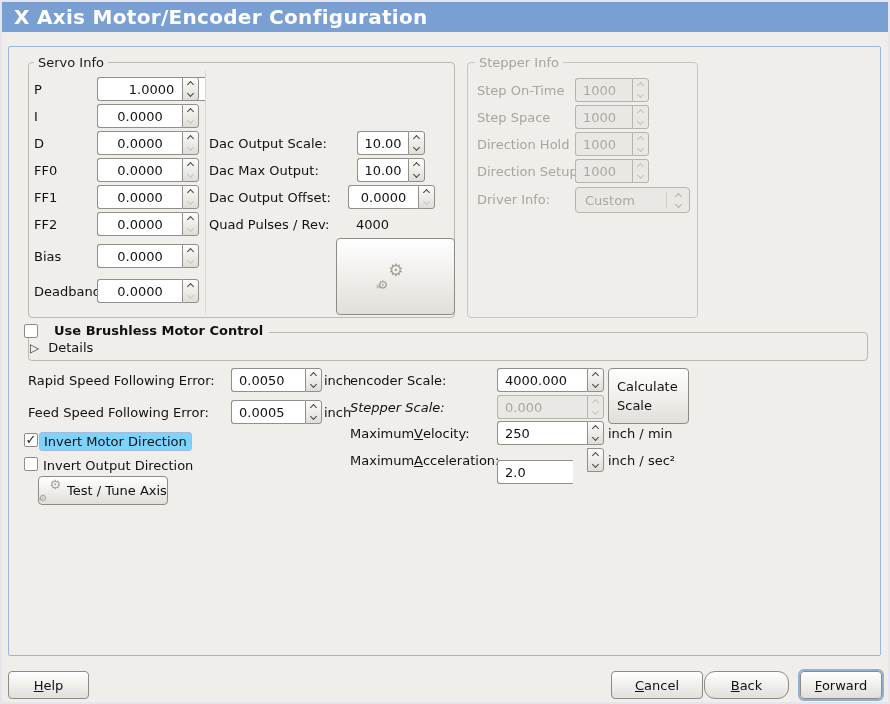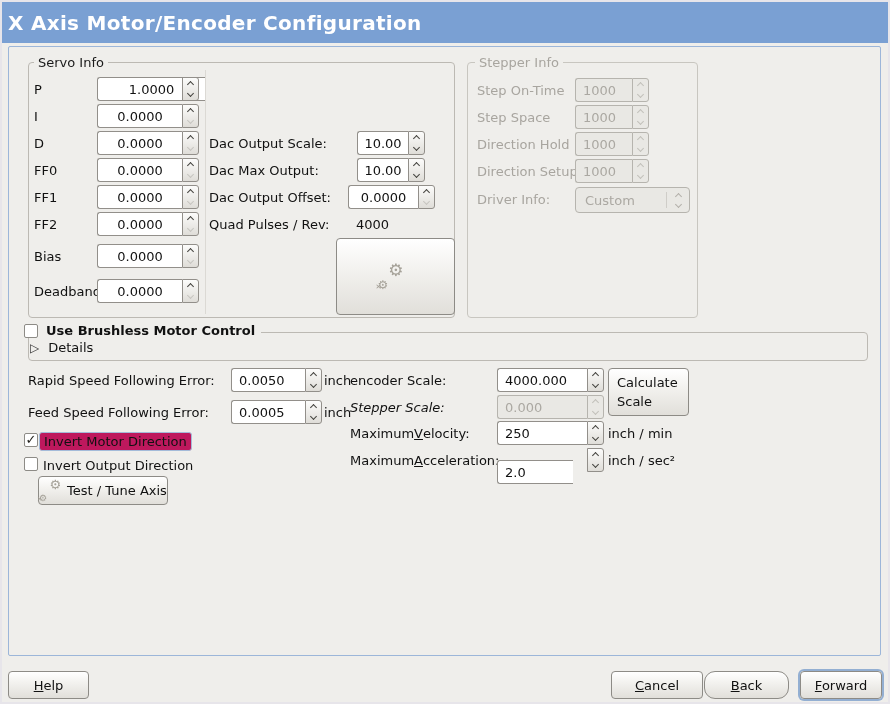--- a/index.html
+++ b/index.html
@@ -1,22 +1,22 @@
 <!DOCTYPE html>
 <html><head>
 <meta charset="utf-8">
 <style>
   * { margin:0; padding:0; box-sizing:border-box; }
   html,body { background:#d8d8d8; }
   body { font-family:"DejaVu Sans","Liberation Sans",sans-serif; }
   .window { position:relative; width:890px; height:704px; background:#EFEEEB; overflow:hidden; }
   .outer-border { position:absolute; inset:0; border:2px solid #E7E5EA; pointer-events:none; z-index:50; }
-  .titlebar { position:absolute; left:2px; top:2px; width:886px; height:41px; background:#7AA0D3;
+  .titlebar { position:absolute; left:2px; top:2px; width:886px; height:30px; background:#7AA0D3;
               color:#FFFFFF; font-size:20px; font-weight:bold; letter-spacing:.3px;
-              display:flex; align-items:center; padding-left:6px; }
+              display:flex; align-items:center; padding-left:12px; }
   .content-panel { position:absolute; left:8px; top:46px; width:873px; height:610px;
                    border:1px solid #9CB6D9; border-radius:2px; background:#EFEEEB; }
 
   .frame { position:absolute; border:1px solid #BCB9B3; border-radius:4px; }
   .frame-title { position:absolute; background:#EFEEEB; padding:0 4px; font-size:13px; color:#1a1a1a; white-space:nowrap; }
 
   .lbl { position:absolute; font-size:13px; color:#111; height:24px; display:flex; align-items:center; white-space:nowrap; }
   .dim  { color:#A8A59F !important; }
 
   .entry { position:absolute; height:24px; background:#FFFFFF; border:1px solid #928F8A; border-right:none;
@@ -48,21 +48,21 @@
   .combo .combo-text { flex:1; padding-left:9px; }
   .combo .combo-div { width:1px; height:70%; background:#CFCDC8; }
   .combo .combo-arrows { width:22px; display:flex; flex-direction:column; align-items:center; gap:3px; }
   .combo .chev { border-color:#B3B0AA; border-width:1.4px; }
 
   .gears { position:relative; width:26px; height:26px; display:inline-block; color:#A5A198; }
   .gears .g1 { position:absolute; right:0; top:-4px; font-size:17px; }
   .gears .g2 { position:absolute; left:0; bottom:-2px; font-size:12px; }
   .gears .gx { position:absolute; left:-2px; bottom:-1px; font-size:7px; }
 
-  .hl { background:#be185d; border:1px solid #A4BBD9; border-radius:3px; padding:1px 4px; }
+  .hl { background:#7dd3fc; border:1px solid #A4BBD9; border-radius:3px; padding:1px 4px; }
   .expander-arrow { font-size:12px; color:#333; }
   .mn { text-decoration:underline; }
   .sep-v { position:absolute; width:1px; background:#DBD9D4; }
   .multiline { white-space:pre-line; text-align:center; line-height:1.45; }
 </style>
 </head>
 <body>
 
 <div class="window">
   <div class="outer-border"></div>
@@ -202,21 +202,21 @@
     <span class="combo-div"></span>
     <span class="combo-arrows">
         <i class="chev up"></i>
         <i class="chev down"></i>
       </span>
   </div>
 
   <div class="frame" style="left:28px; top:332px; width:840px; height:29px;"></div>
   <div style="position:absolute; left:22px; top:323px; background:#EFEEEB; padding:0 6px 0 2px; display:flex; align-items:center; gap:8px;">
     <span class="cb" style="position:static;"></span>
-    <span style="font-size:13px; font-weight:bold; color:#111;">Use Brushless Motor Control</span>
+    <span style="font-size:13px; font-weight:bold; color:#111;margin-left:8px;">Use Brushless Motor Control</span>
   </div>
   <div style="position:absolute; left:30px; top:340px; display:flex; align-items:center; gap:9px;">
     <span class="expander-arrow">▷</span>
     <span style="font-size:13px; color:#111;">Details</span>
   </div>
 
   <div class="lbl" style="left:28px; top:368px;">Rapid Speed Following Error:</div>
   <div class="entry left" style="left:231px; top:368px; width:74px;">0.0050</div>
   <div class="spin" style="left:305px; top:368px;">
       <i class="chev up"></i>
@@ -247,21 +247,21 @@
     </span>
     <span>Test / Tune Axis</span>
   </div>
 
   <div class="lbl" style="left:350px; top:368px;">encoder Scale:</div>
   <div class="entry left" style="left:497px; top:368px; width:90px;">4000.000</div>
   <div class="spin" style="left:587px; top:368px;">
       <i class="chev up"></i>
       <i class="chev down"></i>
     </div>
-  <div class="btn" style="left:608px; top:368px; width:81px; height:48px; justify-content:flex-start; padding-left:8px; text-align:left; line-height:1.5;">
+  <div class="btn" style="left:608px; top:368px; width:81px; height:56px; justify-content:flex-start; padding-left:8px; text-align:left; line-height:1.5;">
     <span>Calculate Scale</span>
   </div>
 
   <div class="lbl" style="left:350px; top:395px;font-style:italic;">Stepper Scale:</div>
   <div class="entry left disabled" style="left:497px; top:395px; width:90px;">0.000</div>
   <div class="spin disabled" style="left:587px; top:395px;">
       <i class="chev up"></i>
       <i class="chev down"></i>
     </div>
 

